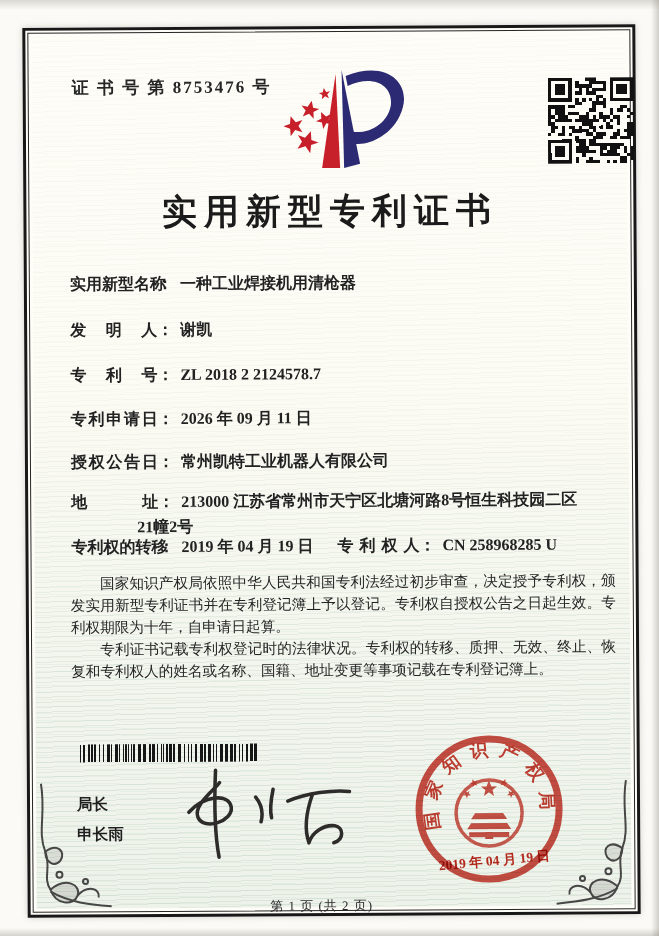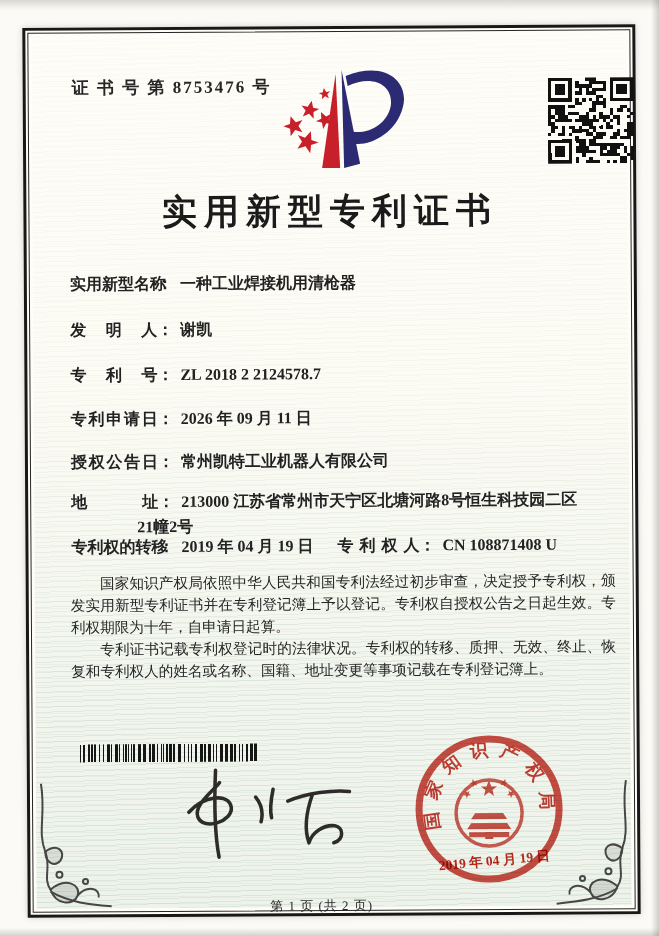--- a/index.html
+++ b/index.html
@@ -449,21 +449,21 @@
         <div class="field-row" style="top:416px">
           <span class="flabel">授权公告日</span><span class="fcolon">：</span><span class="fvalue">常州凯特工业机器人有限公司</span>
         </div>
         <div class="field-row" style="top:456px;white-space:normal">
           <span class="flabel">地址</span><span class="fcolon">：</span><span class="fvalue">213000 江苏省常州市天宁区北塘河路8号恒生科技园二区</span>
           <div class="addr-line2">21幢2号</div>
         </div>
         <div class="field-row" style="top:501px">
           <span class="flabel">专利权的转移</span><span class="fcolon">：</span><span class="fvalue">2019 年 04 月 19 日</span>
           <span class="field-pair2">
-            <span class="flabel narrow">专利权人</span><span class="fcolon">：</span><span class="fvalue">CN 108871408 U</span>
+            <span class="flabel narrow">专利权人</span><span class="fcolon">：</span><span class="fvalue">CN 258968285 U</span>
           </span>
         </div>
 
         <div class="paragraphs">
           <p>国家知识产权局依照中华人民共和国专利法经过初步审查，决定授予专利权，颁发实用新型专利证书并在专利登记簿上予以登记。专利权自授权公告之日起生效。专利权期限为十年，自申请日起算。</p>
           <p>专利证书记载专利权登记时的法律状况。专利权的转移、质押、无效、终止、恢复和专利权人的姓名或名称、国籍、地址变更等事项记载在专利登记簿上。</p>
         </div>
 
         <svg class="barcode" id="barcode-svg" viewBox="0 0 178 18" preserveAspectRatio="none" shape-rendering="crispEdges">
             <rect x="0" y="0" width="1" height="18" fill="#161616"></rect>
@@ -506,20 +506,24 @@
             <rect x="145" y="0" width="3" height="18" fill="#161616"></rect>
             <rect x="150" y="0" width="3" height="18" fill="#161616"></rect>
             <rect x="154" y="0" width="2" height="18" fill="#161616"></rect>
             <rect x="159" y="0" width="1" height="18" fill="#161616"></rect>
             <rect x="162" y="0" width="1" height="18" fill="#161616"></rect>
             <rect x="166" y="0" width="2" height="18" fill="#161616"></rect>
             <rect x="170" y="0" width="3" height="18" fill="#161616"></rect>
             <rect x="174" y="0" width="3" height="18" fill="#161616"></rect>
           </svg>
 
+        <div class="signer">
+          <div>局长</div>
+          <div>申长雨</div>
+        </div>
 
         <svg class="signature" viewBox="0 0 220 110">
           <g fill="none" stroke="#2e2c2a" stroke-width="4" stroke-linecap="round" stroke-linejoin="round">
             <path d="M28,52 C46,34 74,32 76,48 C78,64 44,74 38,58 C33,44 58,28 64,20"></path>
             <path d="M60,6 C58,30 55,70 60,104"></path>
             <path d="M104,38 C110,46 112,56 109,66"></path>
             <path d="M124,30 C121,42 119,52 121,62"></path>
             <path d="M140,44 C162,36 192,33 210,36"></path>
             <path d="M168,38 C160,58 157,76 162,92 C166,80 180,72 192,74 C202,76 202,90 190,93"></path>
           </g>

